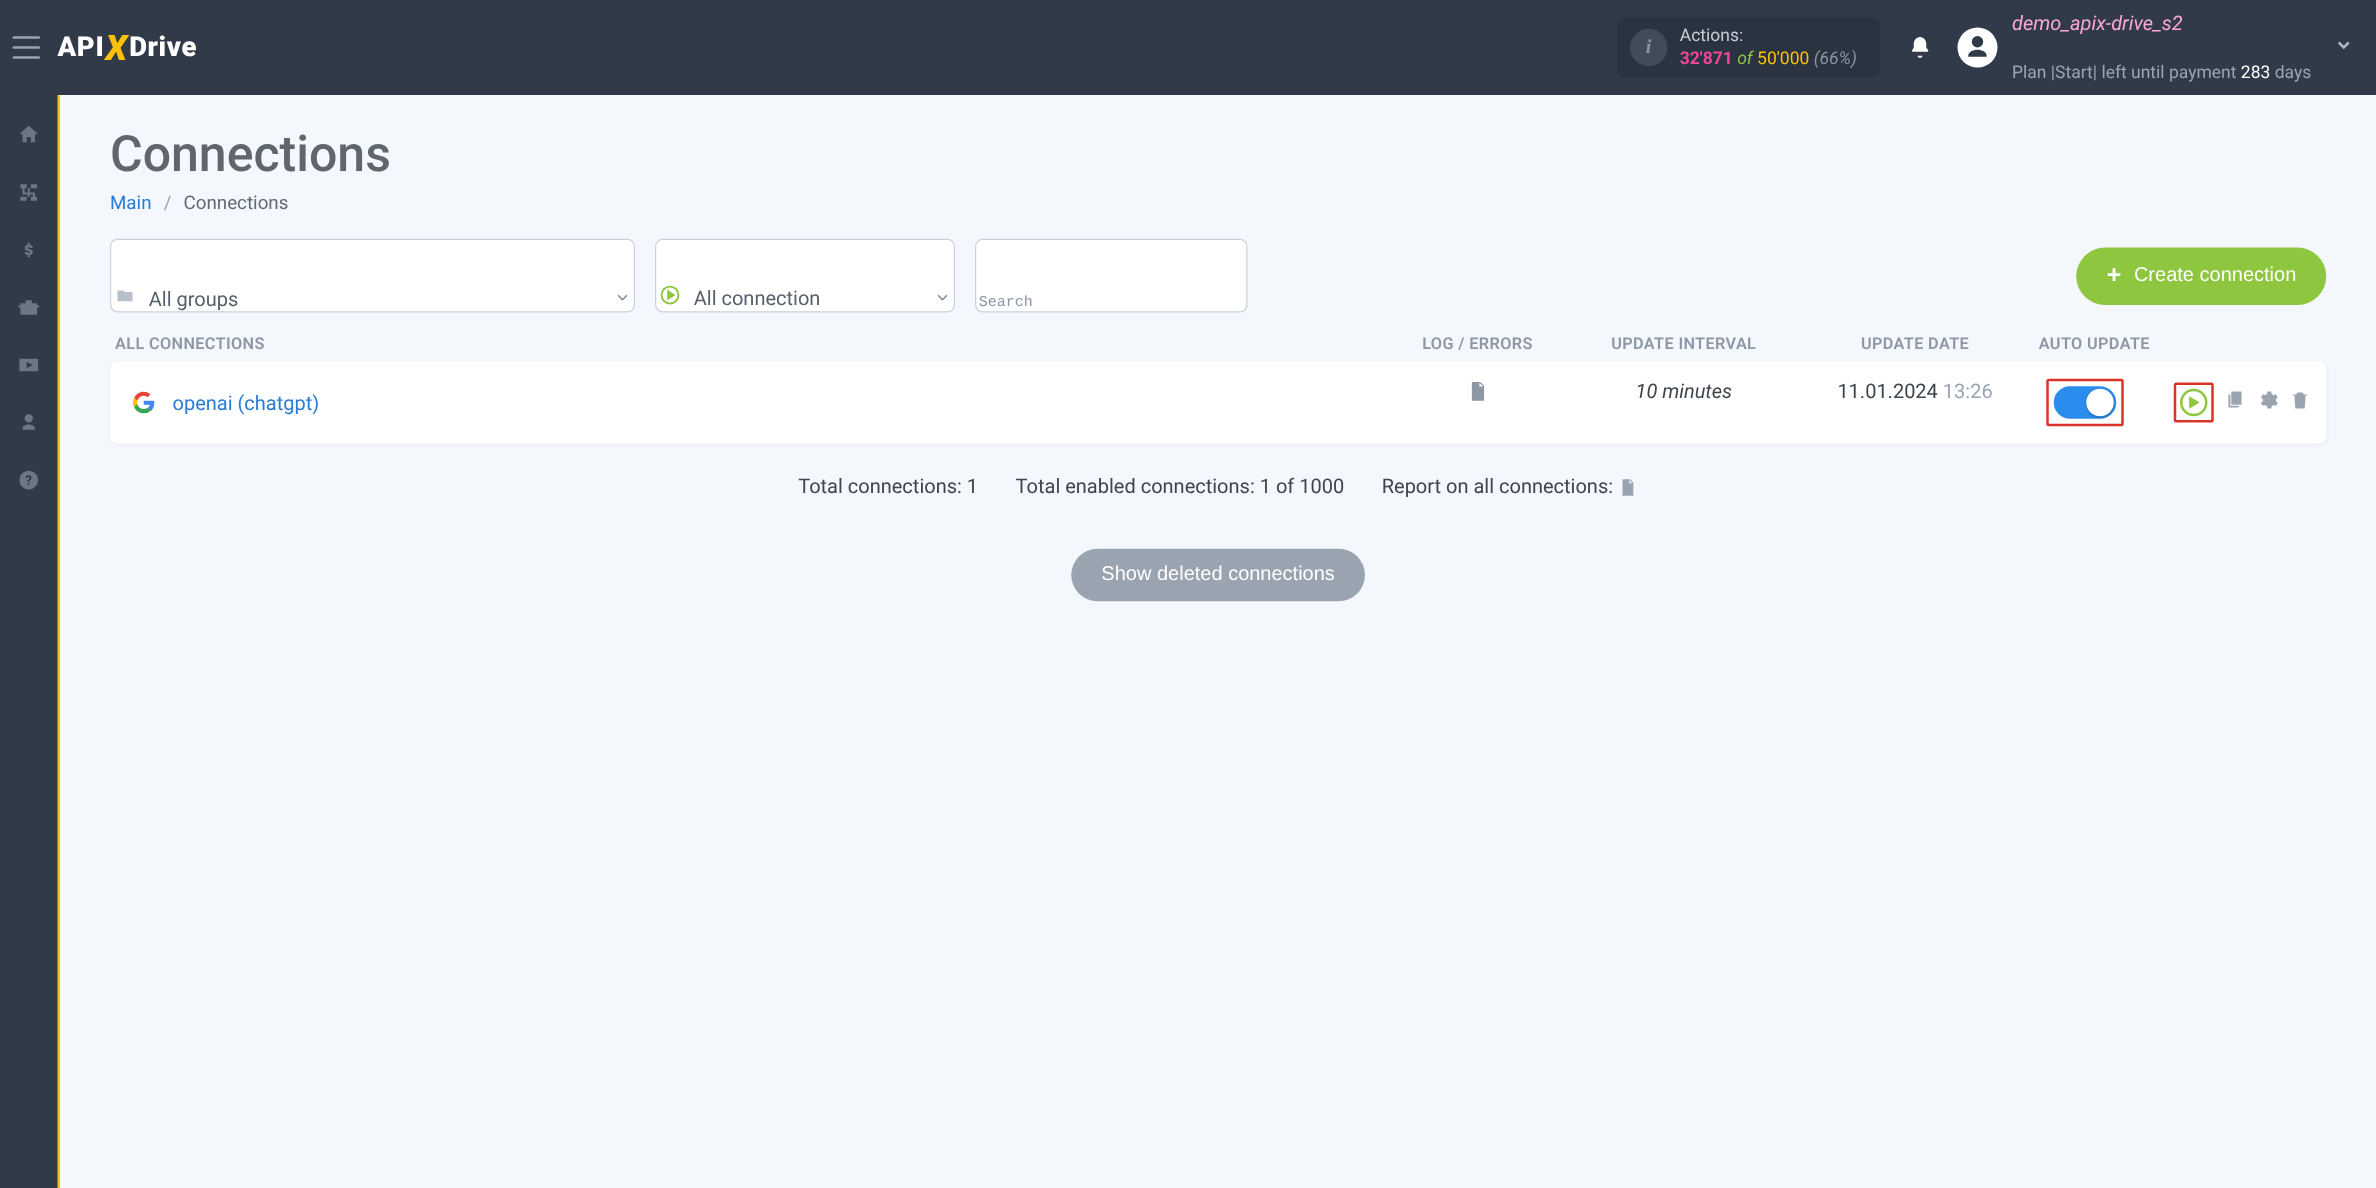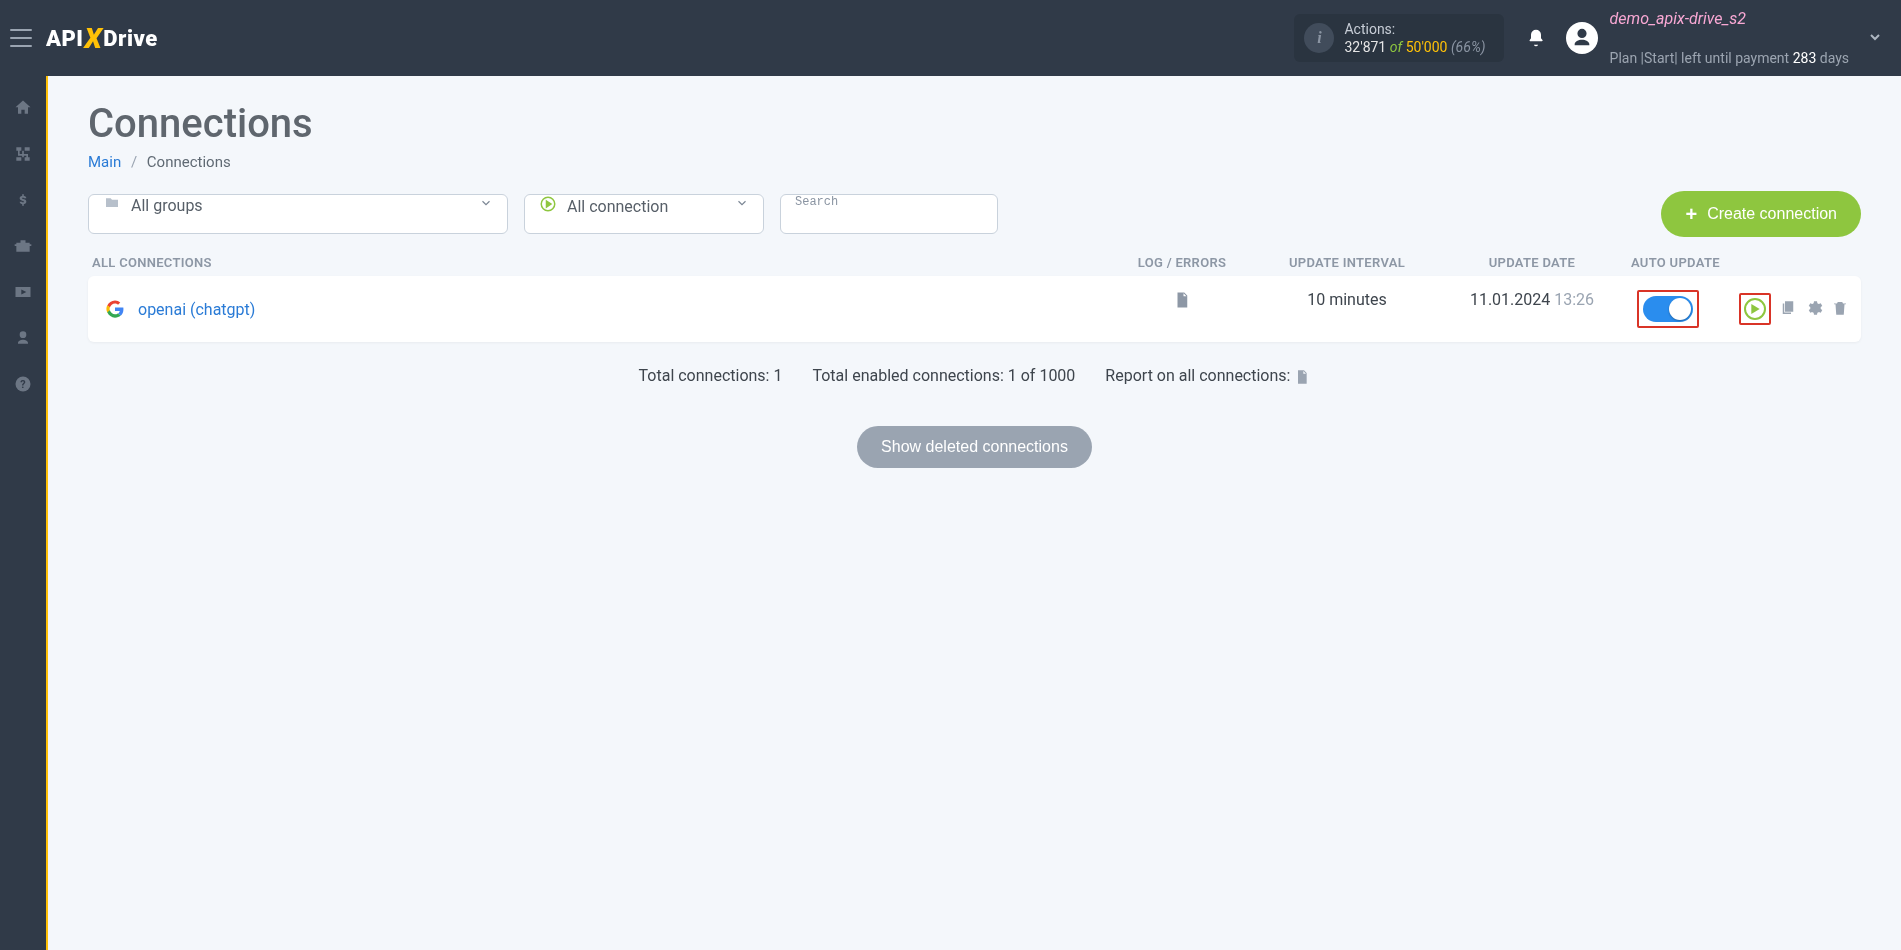--- a/index.html
+++ b/index.html
@@ -29,21 +29,21 @@
   .logo .drive { color:#fff; }
   .topbar-spacer { flex:1; }
   .actions-box {
     background:#2a3440; border-radius:6px; padding:6px 18px 6px 10px; display:flex; align-items:center; gap:10px;
   }
   .actions-box .info-circle {
     width:30px;height:30px;border-radius:50%;background:#414c5b;display:flex;align-items:center;justify-content:center;color:#8b95a3;font-weight:bold;font-style:italic;font-family:Georgia,serif;font-size:16px;
   }
   .actions-box .txt { font-size:14px; line-height:1.3; }
   .actions-box .lbl { color:#c7cdd6; }
-  .actions-box .num1 { color:#e5e5e5; font-weight:400; }
+  .actions-box .num1 { color:#ec4899; font-weight:700; }
   .actions-box .of { color:#8ec63f; font-style:italic; }
   .actions-box .num2 { color:#ffc107; }
   .actions-box .pct { color:#8a94a2; font-style:italic; }
   .top-icon { margin-left:22px; color:#fff; cursor:pointer; display:flex; align-items:center; }
   .avatar-circle { width:32px;height:32px;border-radius:50%;background:#fff;display:flex;align-items:center;justify-content:center;margin-left:20px; }
   .avatar-circle svg { fill:#303a48; }
   .user-block { margin-left:12px; line-height:1.3; }
   .user-name { color:#f9a8d4; font-size:16px;font-style:italic; }
   .user-plan { color:#9ca5b1; font-size:14px;margin-top:20px; }
   .user-plan .num { color:#fff; }
@@ -61,22 +61,22 @@
   .sidebar .sbitem svg { width:20px; height:20px; fill:#6c7684; }
 
   .main { flex:1; padding: 24px 40px; }
   h1.page-title { font-size:40px; color:#5f666e; font-weight:500; margin-bottom:6px; }
   .breadcrumbs { font-size:15px; margin-bottom:20px; color:#606a74; }
   .breadcrumbs a { color:#2a7bd6; text-decoration:none; }
   .breadcrumbs .sep { color:#9aa4b1; margin:0 6px; }
 
   .filters-row { display:flex; gap:16px; align-items:center; margin-bottom:18px; }
   .dropdown, .search-input {
-    background:#fff; border:1px solid #c9d2dc; border-radius:6px; height:40px;
-    display:flex; align-items:flex-start; padding:0 14px; font-size:16px; color:#575f68;
+    background:#fff; border:1px solid #c9d2dc; border-radius:6px; height:59px;
+    display:flex; align-items:flex-end; padding:0 2px; font-size:16px; color:#575f68;
   }
   .dropdown { cursor:pointer; justify-content:space-between; }
   .dropdown.groups { width:420px; }
   .dropdown.status { width:240px;gap:48px; }
   .dropdown .left { display:flex; align-items:center; gap:10px; }
   .dropdown .folder-icon svg { fill:#b7c0cb; width:18px;height:16px; }
   .dropdown .play-icon-small svg { stroke:#8ec63f; }
   .dropdown .chev svg { stroke:#7b8694; }
   .search-input { width:218px; }
   .search-input input { border:none; outline:none; width:100%; font-size:12px; color:#575f68; background:transparent;font-family:Liberation Mono, monospace; }
@@ -101,21 +101,21 @@
 
   .table-row {
     background:#fff; border-radius:6px; display:flex; padding:14px 4px;
     box-shadow:0 1px 3px rgba(0,0,0,.05);
   }
   .row-name { flex:1; display:flex; align-items:center; gap:14px; padding-left:14px; }
   .row-name .gicon { width:18px; height:18px; }
   .row-name a { color:#2a7bd6; text-decoration:none; font-size:16px; }
   .row-log { width:150px; display:flex; justify-content:center; }
   .doc-icon svg { fill:#8d97a5; }
-  .row-interval { width:180px; text-align:center; font-size:16px; color:#3e454d; }
+  .row-interval { width:180px; text-align:center; font-size:16px; color:#3e454d;font-style:italic; }
   .row-date { width:190px; text-align:center; font-size:16px; }
   .row-date .dt { color:#3e454d; }
   .row-date .tm { color:#9aa4b1; }
   .row-auto { width:100px; display:flex; justify-content:flex-start; align-items:center; padding-left:10px; }
   .toggle-wrap { border:2px solid #d93427; padding:4px; border-radius:2px; }
   .toggle {
     width:50px; height:26px; background:#2a8dee; border-radius:13px; position:relative; cursor:pointer;
   }
   .toggle .knob {
     width:22px; height:22px; background:#fff; border-radius:50%; position:absolute; top:2px; right:2px;

